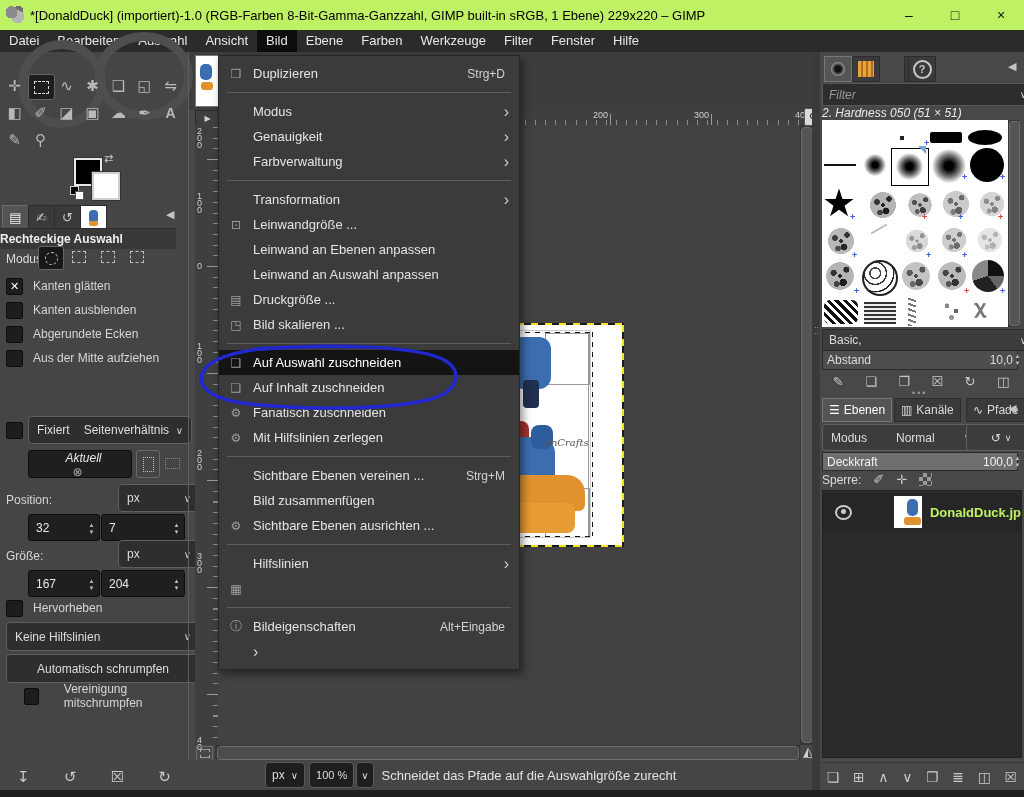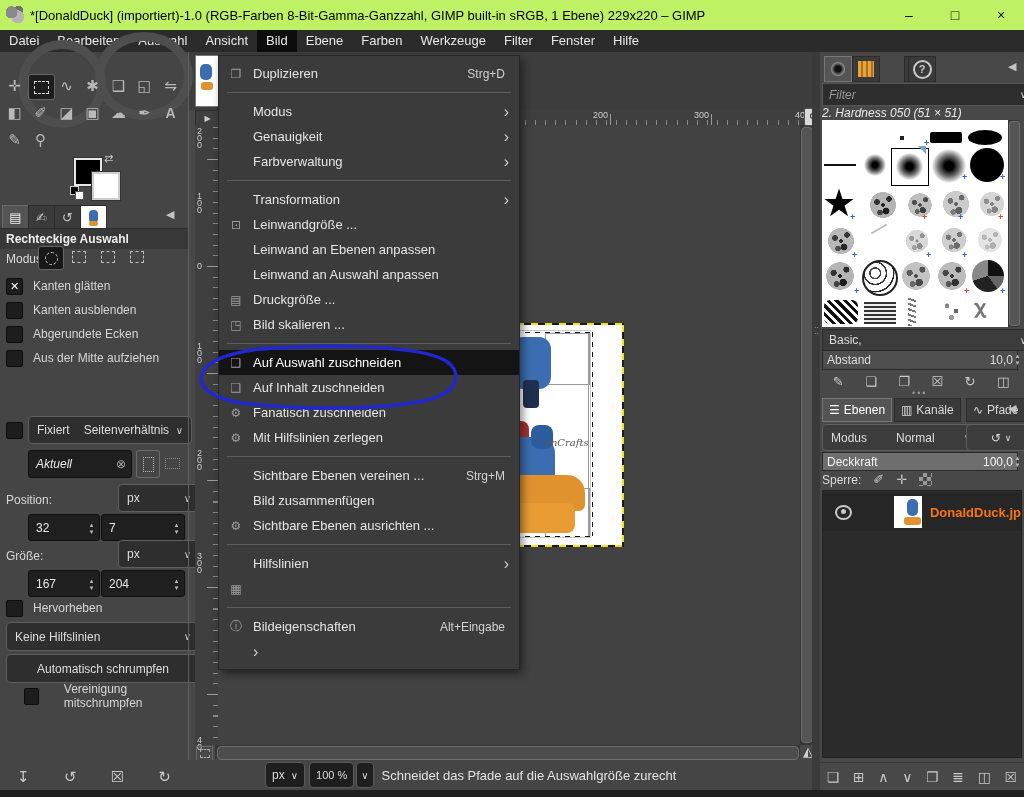--- a/index.html
+++ b/index.html
@@ -38,21 +38,21 @@
   .left-dock{left:0;top:52px;width:188px;height:738px;background:#454545;}
   .tool-cell{position:absolute;width:25px;height:24px;display:flex;align-items:center;justify-content:center;
              color:#b9b9b9;font-size:15px;}
   .tool-cell.active{background:#1d1d1d;border:1px solid #666;border-radius:3px;color:#e8e8e8;}
   .dashed-sq{width:13px;height:11px;border:1px dashed #d8d8d8;}
   .fgbg-black{width:24px;height:24px;background:#000;border:2px solid #e8e8e8;outline:1px solid #333;}
   .fgbg-white{width:24px;height:24px;background:#fff;border:2px solid #cfcfcf;outline:1px solid #333;}
   .dock-tab{position:absolute;width:25px;height:23px;display:flex;align-items:center;justify-content:center;
             font-size:13px;color:#c3c3c3;background:#3a3a3a;border:1px solid #2c2c2c;border-bottom:none;}
   .dock-tab.active{background:#545454;border-color:#6a6a6a;color:#f0f0f0;}
-  .opt-header{background:#383838;font-weight:bold;color:#eee;padding:3px 6px;border-top:1px solid #2e2e2e;}
+  .opt-header{background:#383838;font-weight:bold;color:#eee;padding:3px 0;border-top:1px solid #2e2e2e;}
   .mode-btn{position:absolute;width:24px;height:22px;display:flex;align-items:center;justify-content:center;}
   .mode-btn.active{background:#181818;border:1px solid #666;border-radius:3px;}
   .mode-glyph{width:12px;height:10px;border:1px dashed #bdbdbd;}
   .mode-glyph.circle{border-radius:50%;width:11px;height:11px;}
   
   .canvas-strip{left:188px;top:52px;width:632px;height:58px;background:#3d3d3d;}
   .image-tab{left:195px;top:55px;width:23px;height:50px;background:#fff;border:1px solid #777;}
   .ruler{background:#3f3f3f;color:#cfcfcf;font-size:9px;}
   .h-ruler{left:218px;top:110px;width:590px;height:15px;border-bottom:1px solid #2c2c2c;
      background-image:repeating-linear-gradient(to right,#9a9a9a 0 1px,transparent 1px 101px),
@@ -245,21 +245,21 @@
     <div class="abs chk-row" style="left:6px;top:366px;">
       <span class="chk">
           <span></span>
         </span>
     </div>
     <div class="abs combo" style="left:28px;top:364px;width:146px;height:26px;">
       <span>Fixiert</span>
       <span style="margin-left:14px;">Seitenverhältnis</span>
       <span class="caret">∨</span>
     </div>
-    <div class="abs spinfield" style="left:28px;top:398px;width:102px;height:26px;font-style:italic;">
+    <div class="abs spinfield" style="left:28px;top:398px;width:102px;height:26px;font-style:italic;flex-direction:column;">
       <span class="val">Aktuell</span>
       <span style="margin-right:5px;color:#aaa;">⊗</span>
     </div>
     <div class="abs" style="left:136px;top:398px;width:22px;height:26px;border:1px solid #6a6a6a;border-radius:3px;display:flex;align-items:center;justify-content:center;">
       <div style="width:9px;height:13px;border:1px dotted #bbb;"></div>
     </div>
     <div class="abs" style="left:161px;top:398px;width:22px;height:26px;display:flex;align-items:center;justify-content:center;">
       <div style="width:13px;height:9px;border:1px dotted #888;"></div>
     </div>
 
@@ -682,21 +682,21 @@
       <span class="checker" style="width:13px;height:13px;display:inline-block;"></span>
     </div>
 
     <div class="abs" style="left:2px;top:438px;width:198px;height:266px;background:#2b2b2b;border:1px solid #222;">
       <div class="abs" style="left:0;top:2px;width:198px;height:38px;background:#262626;display:flex;align-items:center;">
         <div class="eye" style="margin-left:12px;"></div>
         <div style="margin-left:42px;width:38px;height:32px;background:#fff;position:relative;">
           <div style="position:absolute;left:13px;top:3px;width:11px;height:17px;background:#3c6db0;border-radius:5px;"></div>
           <div style="position:absolute;left:10px;top:21px;width:17px;height:8px;background:#e0922f;border-radius:3px;"></div>
         </div>
-        <div style="margin-left:8px;font-weight:bold;color:#f97316;font-size:13px;">DonaldDuck.jp</div>
+        <div style="margin-left:8px;font-weight:bold;color:#bef264;font-size:13px;">DonaldDuck.jp</div>
       </div>
     </div>
 
     <div class="abs" style="left:0;top:710px;width:204px;height:28px;display:flex;justify-content:space-around;align-items:center;border-top:1px solid #3a3a3a;">
 
     <div class="iconbtn" style="font-size:14px;"><span>❏</span></div>
         <div class="iconbtn" style="font-size:14px;"><span>⊞</span></div>
         <div class="iconbtn" style="font-size:14px;"><span>∧</span></div>
         <div class="iconbtn" style="font-size:14px;"><span>∨</span></div>
         <div class="iconbtn" style="font-size:14px;"><span>❐</span></div>

